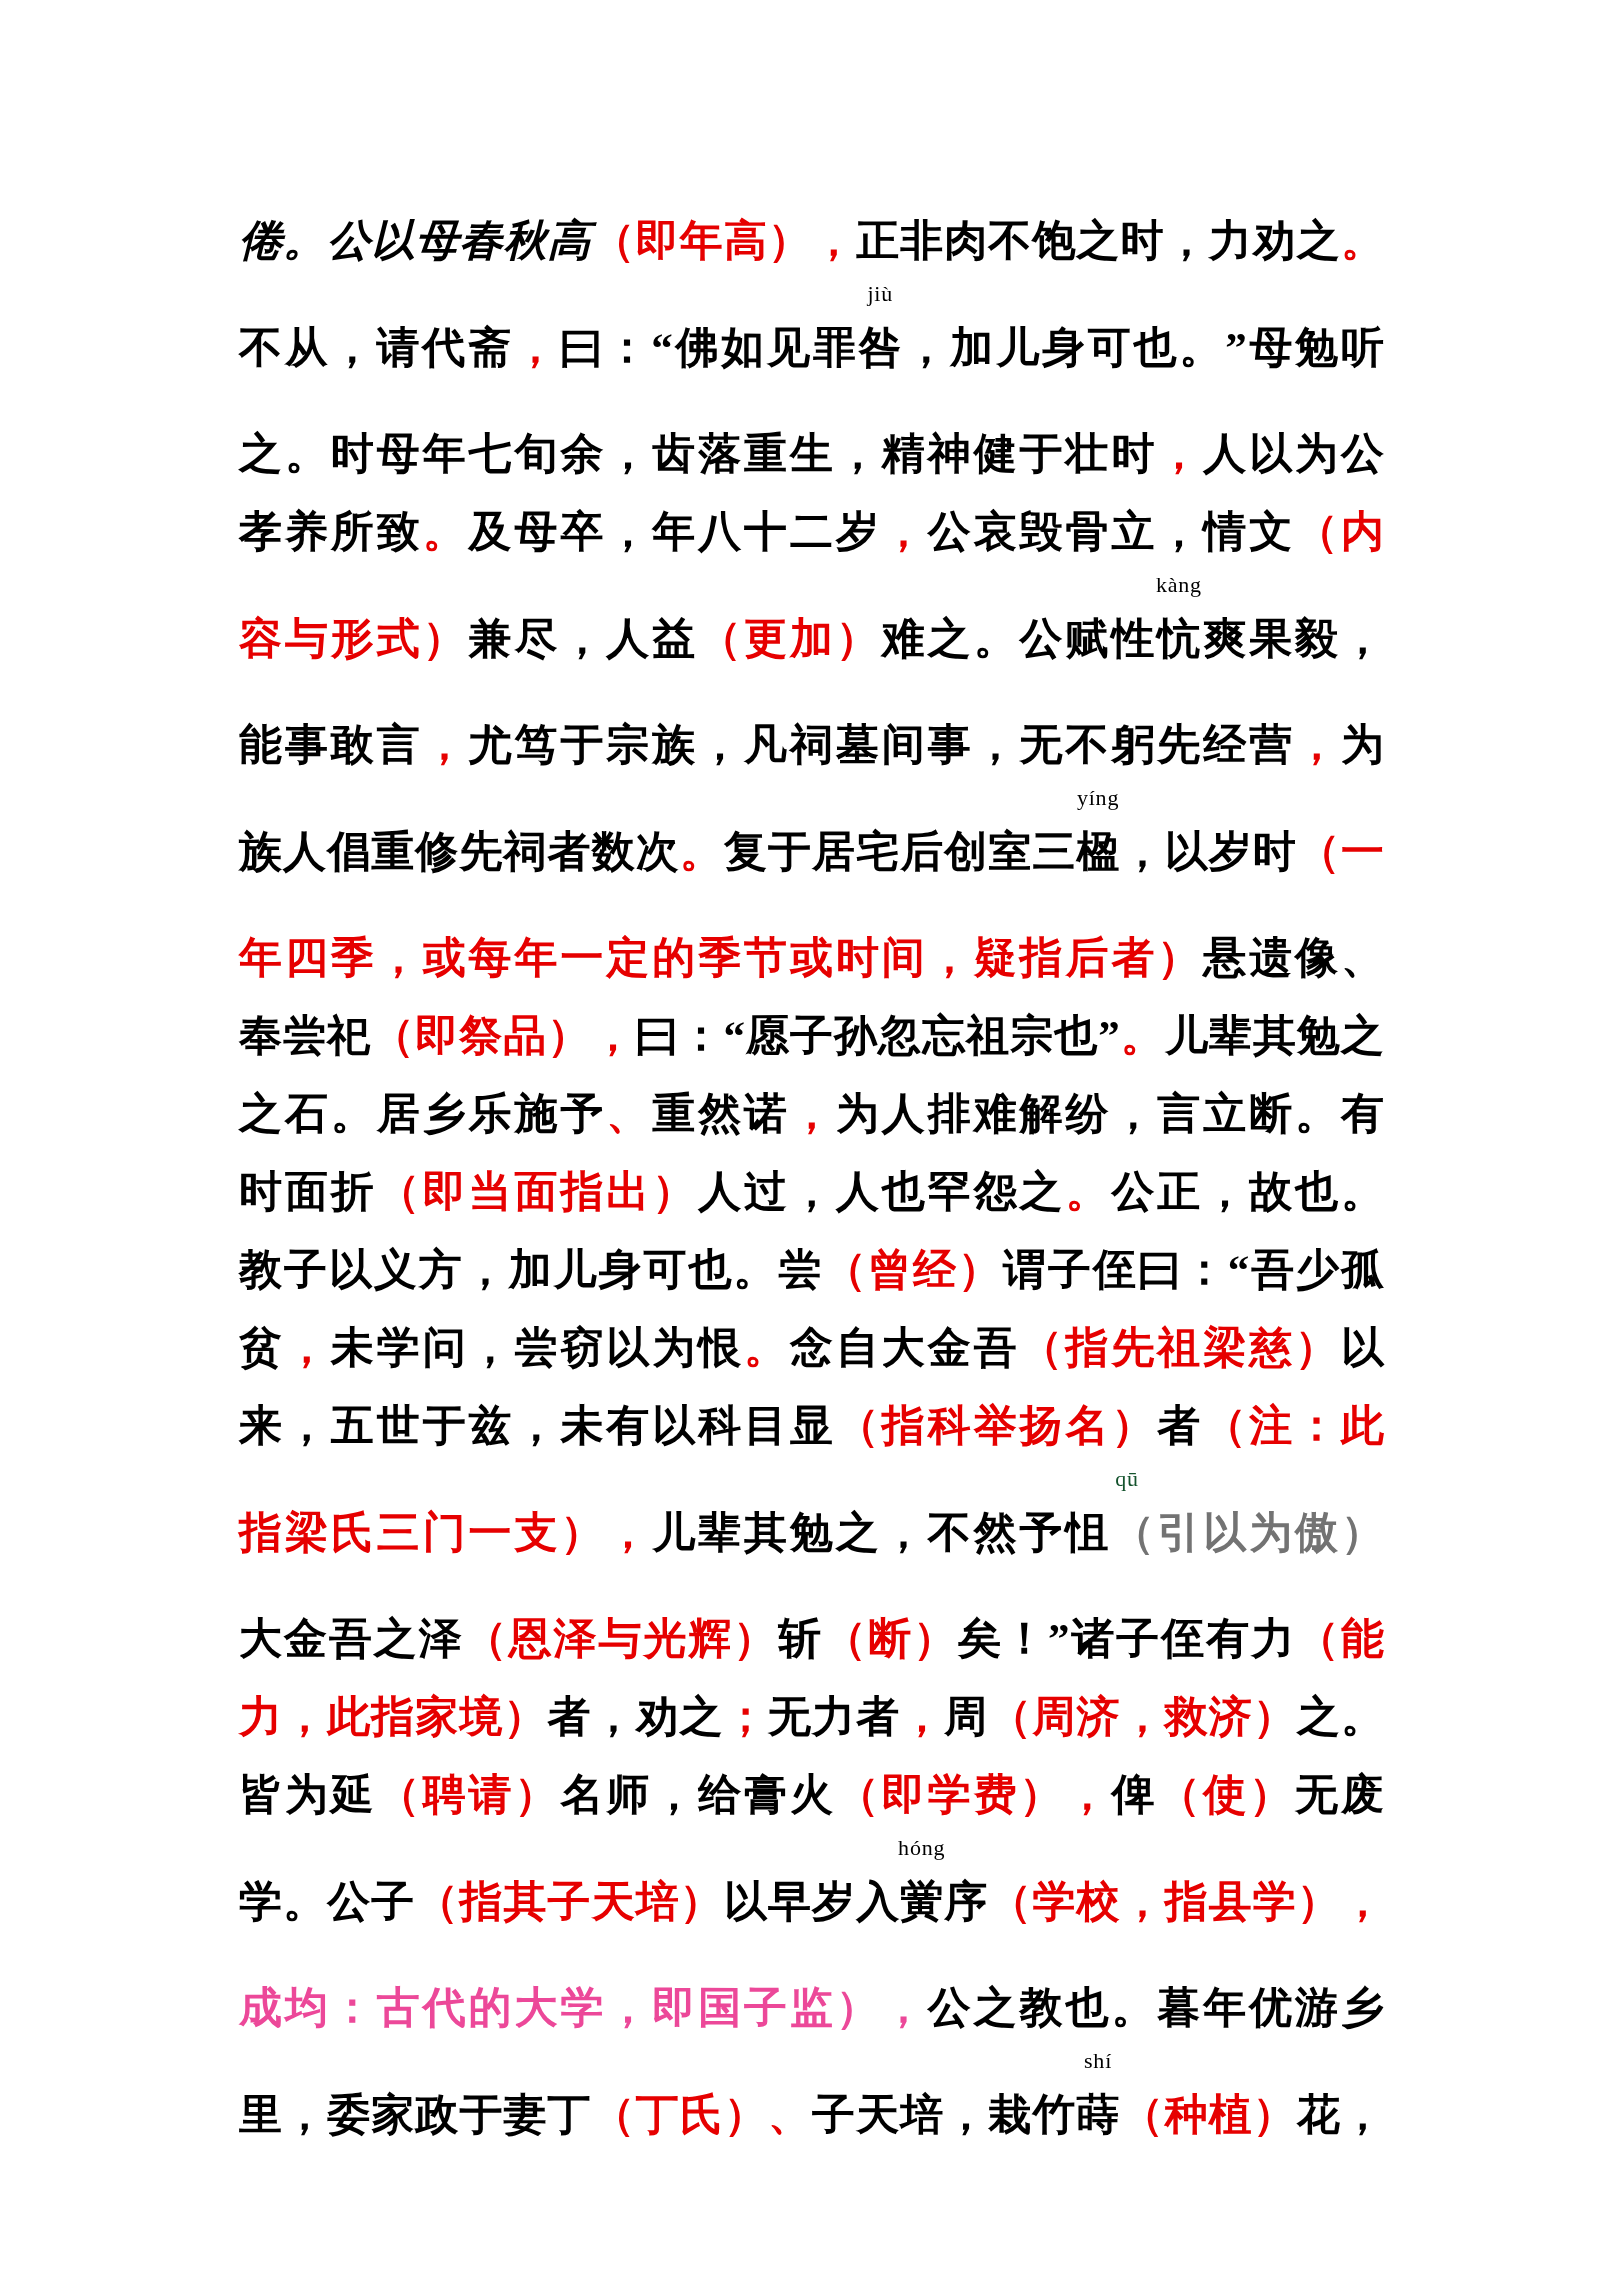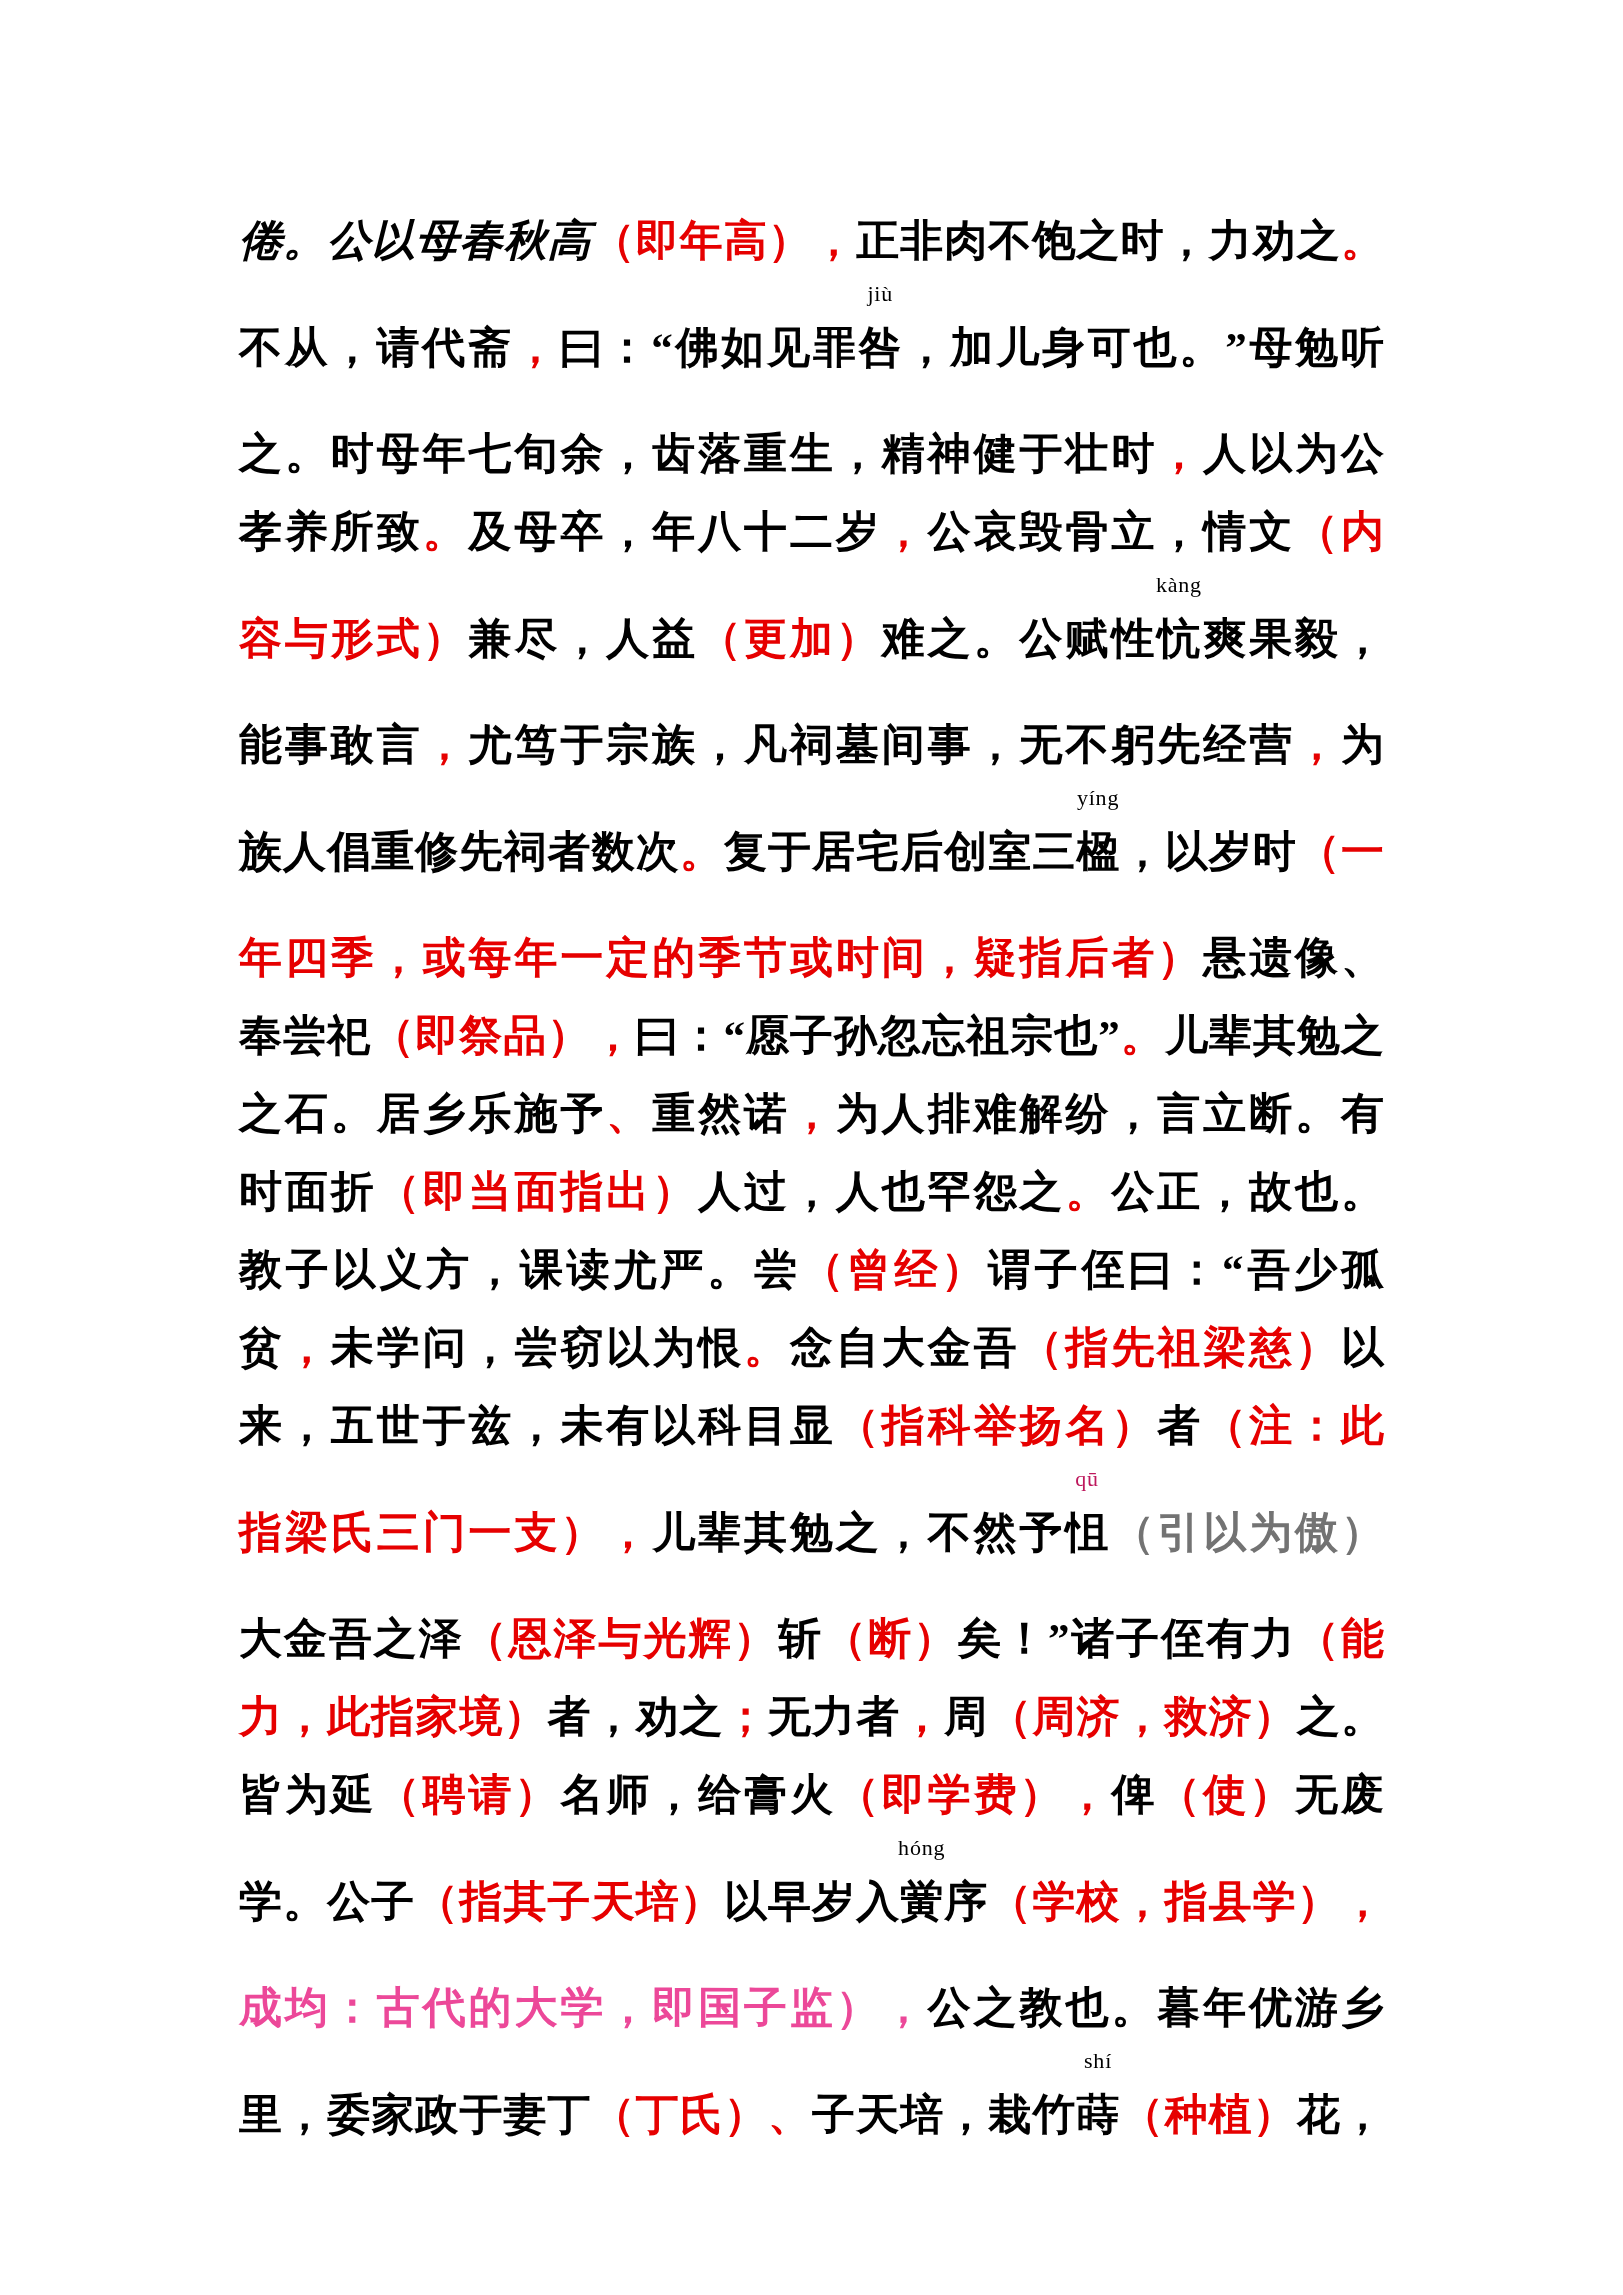--- a/index.html
+++ b/index.html
@@ -61,24 +61,24 @@
       <div class="line ruby-line"><span style="color: rgb(0, 0, 0);">不从，请代斋</span><span style="color: rgb(230, 0, 0);">，</span><span style="color: rgb(0, 0, 0);">曰：“佛如见罪</span><span class="rubywrap"><span class="pinyin" style="color: rgb(0, 0, 0);">jiù</span><span style="color: rgb(0, 0, 0);">咎</span></span><span style="color: rgb(0, 0, 0);">，加儿身可也。”母勉听</span></div>
       <div class="line"><span style="color: rgb(0, 0, 0);">之。时母年七旬余，齿落重生，精神健于壮时</span><span style="color: rgb(230, 0, 0);">，</span><span style="color: rgb(0, 0, 0);">人以为公</span></div>
       <div class="line"><span style="color: rgb(0, 0, 0);">孝养所致</span><span style="color: rgb(230, 0, 0);">。</span><span style="color: rgb(0, 0, 0);">及母卒，年八十二岁</span><span style="color: rgb(230, 0, 0);">，</span><span style="color: rgb(0, 0, 0); margin-top: 16px;">公哀毁骨立，情文</span><span style="color: rgb(230, 0, 0);">（内</span></div>
       <div class="line ruby-line"><span style="color: rgb(230, 0, 0);">容与形式）</span><span style="color: rgb(0, 0, 0);">兼尽，人益</span><span style="color: rgb(230, 0, 0);">（更加）</span><span style="color: rgb(0, 0, 0);">难之。公赋性</span><span class="rubywrap"><span class="pinyin" style="color: rgb(0, 0, 0);">kàng</span><span style="color: rgb(0, 0, 0);">忼</span></span><span style="color: rgb(0, 0, 0);">爽果毅，</span></div>
       <div class="line"><span style="color: rgb(0, 0, 0);">能事敢言</span><span style="color: rgb(230, 0, 0);">，</span><span style="color: rgb(0, 0, 0);">尤笃于宗族，凡祠墓间事，无不躬先经营</span><span style="color: rgb(230, 0, 0);">，</span><span style="color: rgb(0, 0, 0);">为</span></div>
       <div class="line ruby-line"><span style="color: rgb(0, 0, 0);">族人倡重修先祠者数次</span><span style="color: rgb(230, 0, 0);">。</span><span style="color: rgb(0, 0, 0);">复于居宅后创室三</span><span class="rubywrap"><span class="pinyin" style="color: rgb(0, 0, 0);">yíng</span><span style="color: rgb(0, 0, 0);">楹</span></span><span style="color: rgb(0, 0, 0);">，以岁时</span><span style="color: rgb(230, 0, 0);">（一</span></div>
       <div class="line"><span style="color: rgb(230, 0, 0);">年四季，或每年一定的季节或时间，疑指后者）</span><span style="color: rgb(0, 0, 0);">悬遗像、</span></div>
       <div class="line"><span style="color: rgb(0, 0, 0);">奉尝祀</span><span style="color: rgb(230, 0, 0);">（即祭品），</span><span style="color: rgb(0, 0, 0);">曰：“愿子孙忽忘祖宗也”</span><span style="color: rgb(230, 0, 0);">。</span><span style="color: rgb(0, 0, 0);">儿辈其勉之</span></div>
       <div class="line"><span style="color: rgb(0, 0, 0);">之石。居乡乐施予</span><span style="color: rgb(230, 0, 0);">、</span><span style="color: rgb(0, 0, 0);">重然诺</span><span style="color: rgb(230, 0, 0);">，</span><span style="color: rgb(0, 0, 0);">为人排难解纷，言立断。有</span></div>
       <div class="line"><span style="color: rgb(0, 0, 0);">时面折</span><span style="color: rgb(230, 0, 0);">（即当面指出）</span><span style="color: rgb(0, 0, 0);">人过，人也罕怨之</span><span style="color: rgb(230, 0, 0);">。</span><span style="color: rgb(0, 0, 0);">公正，故也。</span></div>
-      <div class="line"><span style="color: rgb(0, 0, 0);">教子以义方，课读尤严。尝</span><span style="color: rgb(230, 0, 0);">（曾经）</span><span style="color: rgb(0, 0, 0);">谓子侄曰：“吾少孤</span></div>
+      <div class="line"><span style="color: rgb(0, 0, 0);">教子以义方，加儿身可也。尝</span><span style="color: rgb(230, 0, 0);">（曾经）</span><span style="color: rgb(0, 0, 0);">谓子侄曰：“吾少孤</span></div>
       <div class="line"><span style="color: rgb(0, 0, 0);">贫</span><span style="color: rgb(230, 0, 0);">，</span><span style="color: rgb(0, 0, 0);">未学问，尝窃以为恨</span><span style="color: rgb(230, 0, 0);">。</span><span style="color: rgb(0, 0, 0);">念自大金吾</span><span style="color: rgb(230, 0, 0);">（指先祖梁慈）</span><span style="color: rgb(0, 0, 0);">以</span></div>
       <div class="line"><span style="color: rgb(0, 0, 0);">来，五世于兹，未有以科目显</span><span style="color: rgb(230, 0, 0);">（指科举扬名）</span><span style="color: rgb(0, 0, 0);">者</span><span style="color: rgb(230, 0, 0);">（注：此</span></div>
-      <div class="line ruby-line"><span style="color: rgb(230, 0, 0);">指梁氏三门一支），</span><span style="color: rgb(0, 0, 0);">儿辈其勉之，不然予</span><span class="rubywrap"><span class="pinyin" style="color: #be185d;">qū</span><span style="color: rgb(0, 0, 0);">怚</span></span><span style="color: #737373;">（引以为傲）</span></div>
+      <div class="line ruby-line"><span style="color: rgb(230, 0, 0);">指梁氏三门一支），</span><span style="color: rgb(0, 0, 0);">儿辈其勉之，不然予</span><span class="rubywrap"><span class="pinyin" style="color: #14532d; margin-left: 40px;">qū</span><span style="color: rgb(0, 0, 0);">怚</span></span><span style="color: #737373;">（引以为傲）</span></div>
       <div class="line"><span style="color: rgb(0, 0, 0);">大金吾之泽</span><span style="color: rgb(230, 0, 0);">（恩泽与光辉）</span><span style="color: rgb(0, 0, 0);">斩</span><span style="color: rgb(230, 0, 0);">（断）</span><span style="color: rgb(0, 0, 0);">矣！”诸子侄有力</span><span style="color: rgb(230, 0, 0);">（能</span></div>
       <div class="line"><span style="color: rgb(230, 0, 0);">力，此指家境）</span><span style="color: rgb(0, 0, 0);">者，劝之</span><span style="color: rgb(230, 0, 0);">；</span><span style="color: rgb(0, 0, 0);">无力者</span><span style="color: rgb(230, 0, 0);">，</span><span style="color: rgb(0, 0, 0);">周</span><span style="color: rgb(230, 0, 0);">（周济，救济）</span><span style="color: rgb(0, 0, 0);">之。</span></div>
       <div class="line"><span style="color: rgb(0, 0, 0);">皆为延</span><span style="color: rgb(230, 0, 0);">（聘请）</span><span style="color: rgb(0, 0, 0);">名师，给膏火</span><span style="color: rgb(230, 0, 0);">（即学费），</span><span style="color: rgb(0, 0, 0);">俾</span><span style="color: rgb(230, 0, 0);">（使）</span><span style="color: rgb(0, 0, 0);">无废</span></div>
       <div class="line ruby-line"><span style="color: rgb(0, 0, 0);">学。公子</span><span style="color: rgb(230, 0, 0);">（指其子天培）</span><span style="color: rgb(0, 0, 0);">以早岁入</span><span class="rubywrap"><span class="pinyin" style="color: rgb(0, 0, 0);">hóng</span><span style="color: rgb(0, 0, 0);">黉</span></span><span style="color: rgb(0, 0, 0);">序</span><span style="color: rgb(230, 0, 0);">（学校，指县学），</span></div>
       <div class="line"><span style="color: #ec4899;">成均：古代的大学，即国子监），</span><span style="color: rgb(0, 0, 0);">公之教也。暮年优游乡</span></div>
       <div class="line ruby-line"><span style="color: rgb(0, 0, 0);">里，委家政于妻丁</span><span style="color: rgb(230, 0, 0);">（丁氏）、</span><span style="color: rgb(0, 0, 0);">子天培，栽竹</span><span class="rubywrap"><span class="pinyin" style="color: rgb(0, 0, 0);">shí</span><span style="color: rgb(0, 0, 0);">蒔</span></span><span style="color: rgb(230, 0, 0);">（种植）</span><span style="color: rgb(0, 0, 0);">花，</span></div>
     </div>
 </div>
 
 

